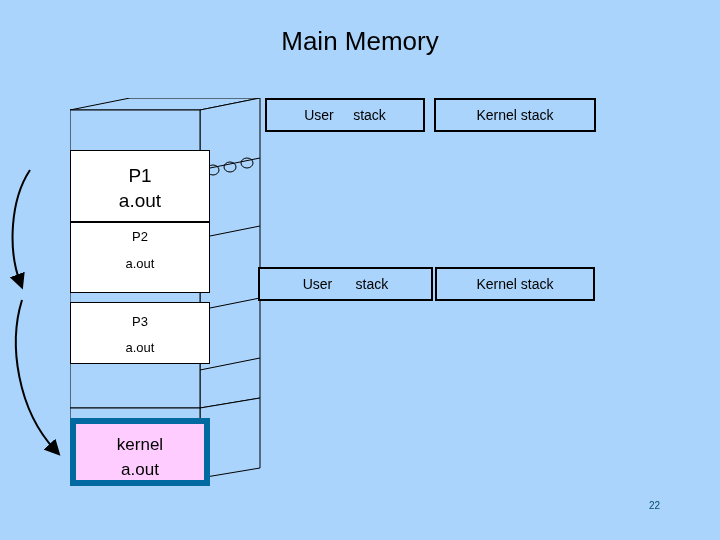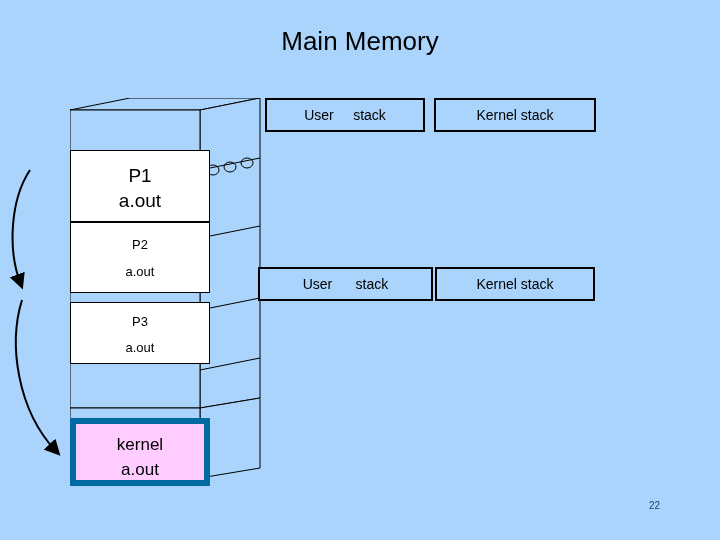--- a/index.html
+++ b/index.html
@@ -66,21 +66,20 @@
     width: 140px;
     height: 72px;
     padding-top: 12px;
     font-size: 19px;
     line-height: 25px;
   }
   #proc-p2 {
     top: 222px;
     width: 140px;
     height: 71px;
-    padding-top: 8px;
     font-size: 13px;
     line-height: 27px;
   }
   #proc-p3 {
     top: 302px;
     width: 140px;
     height: 62px;
     padding-top: 6px;
     font-size: 13px;
     line-height: 26px;

